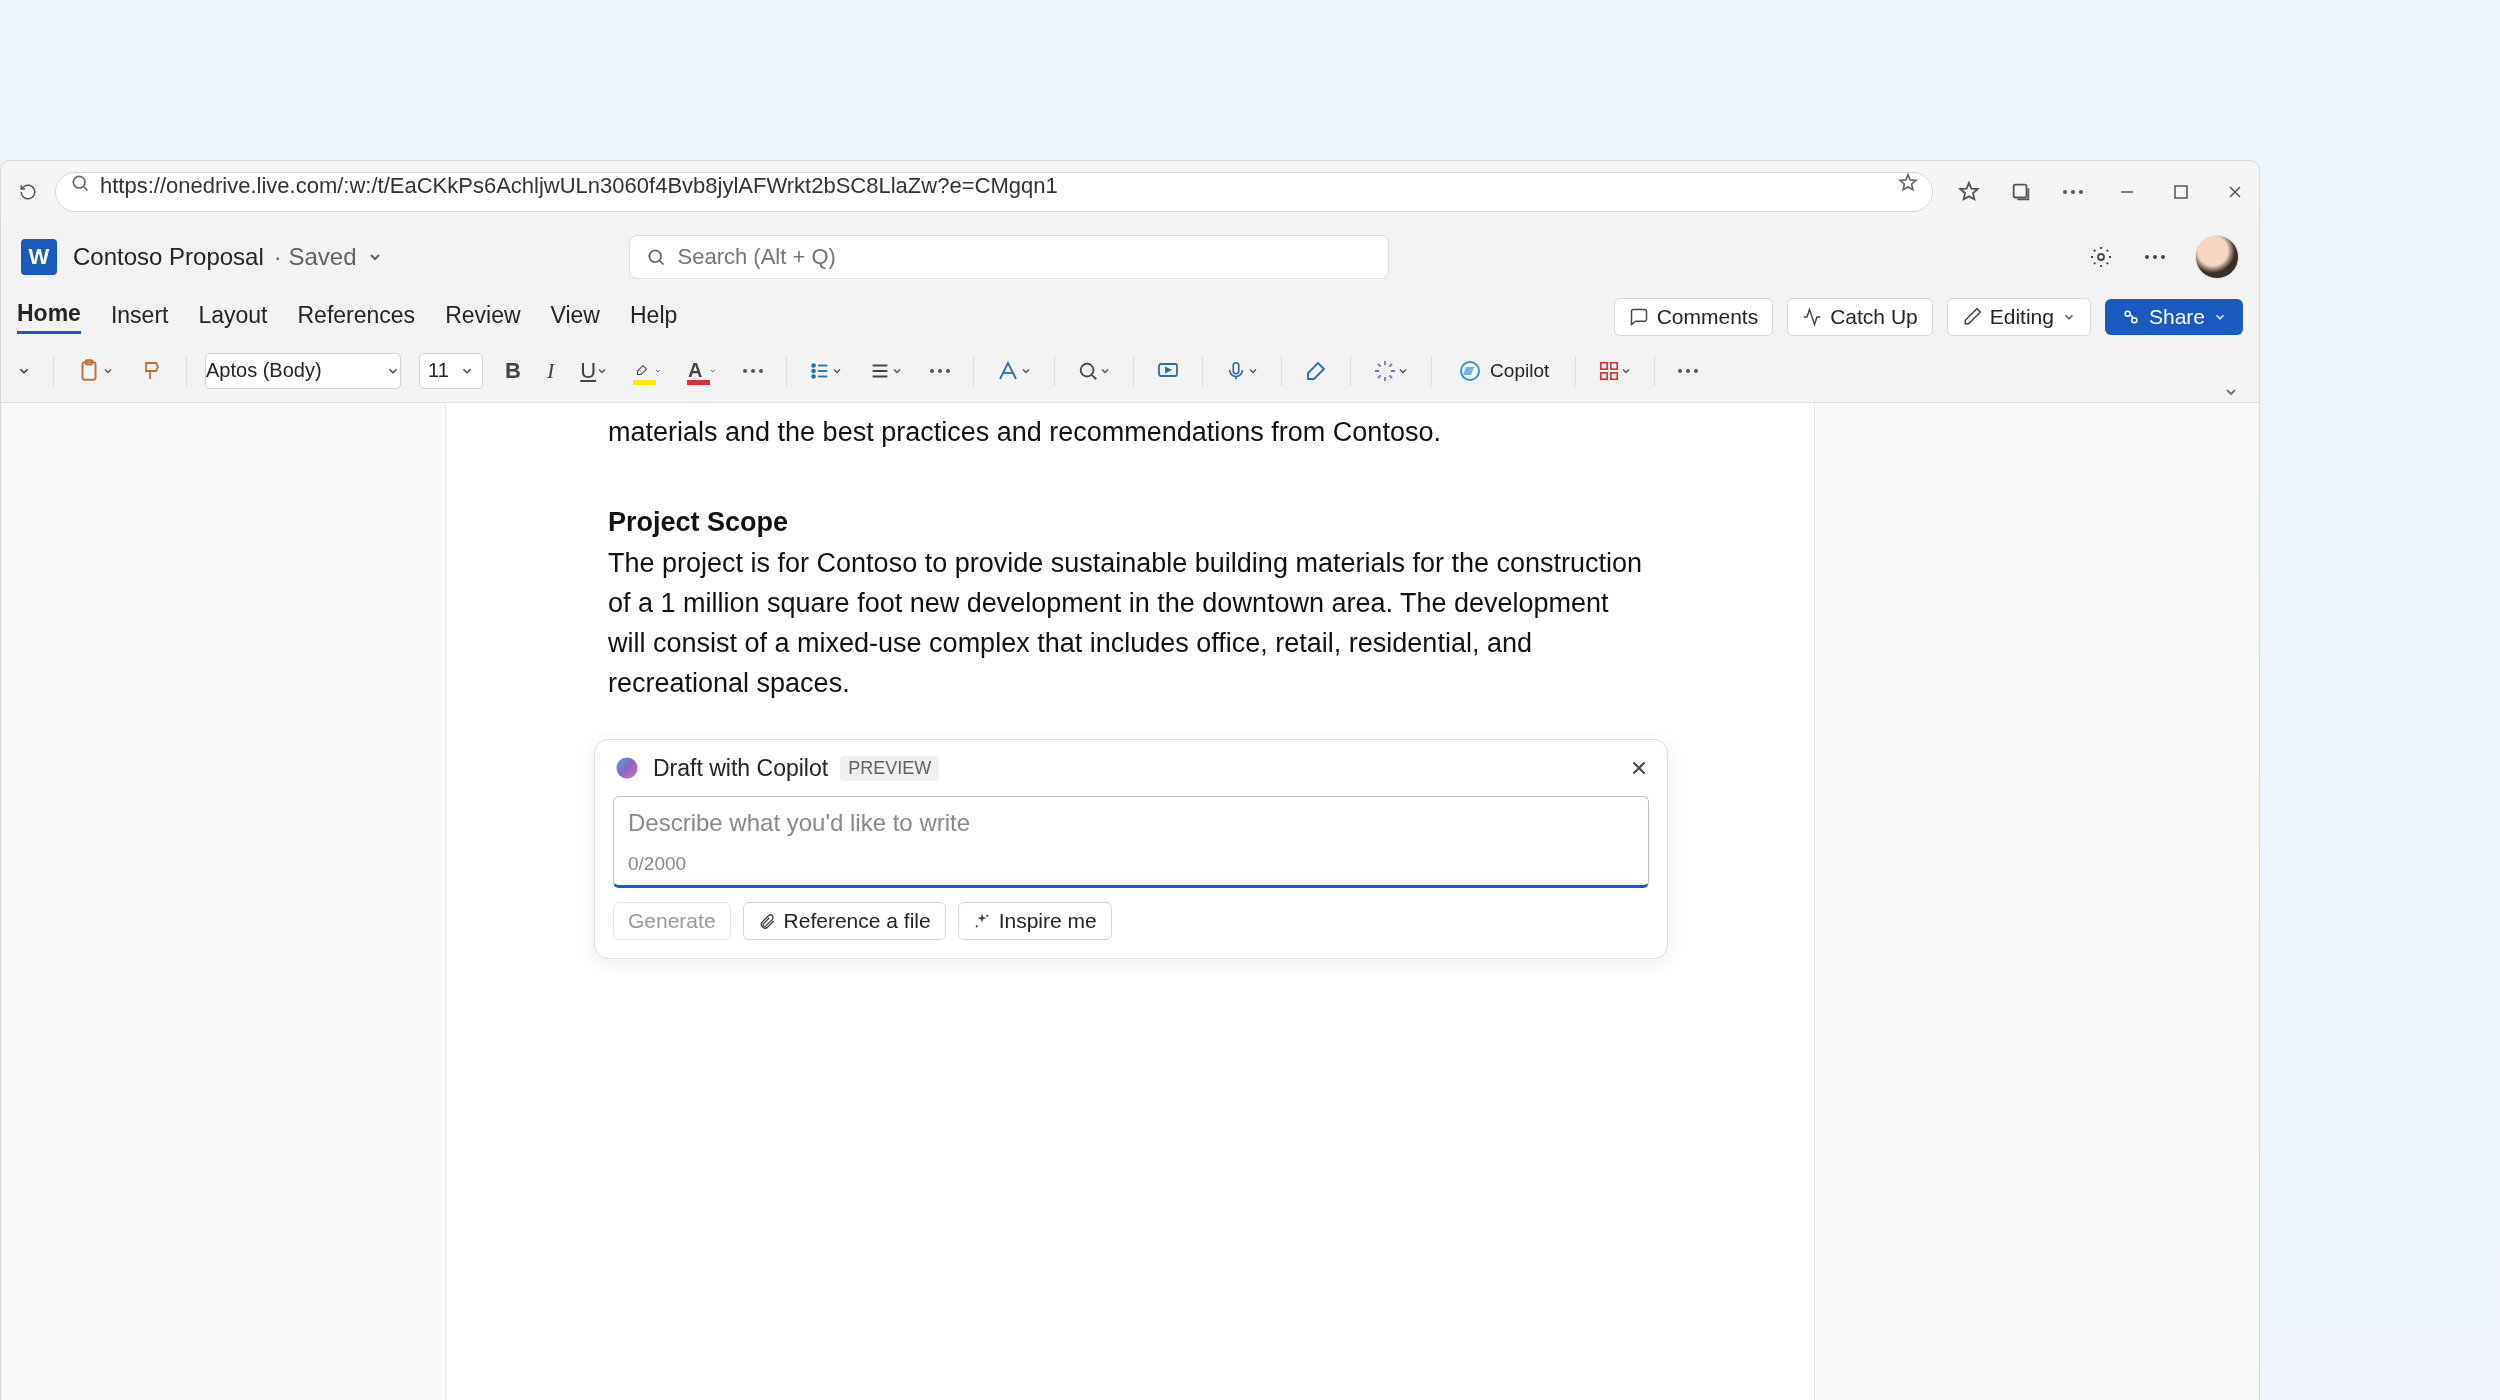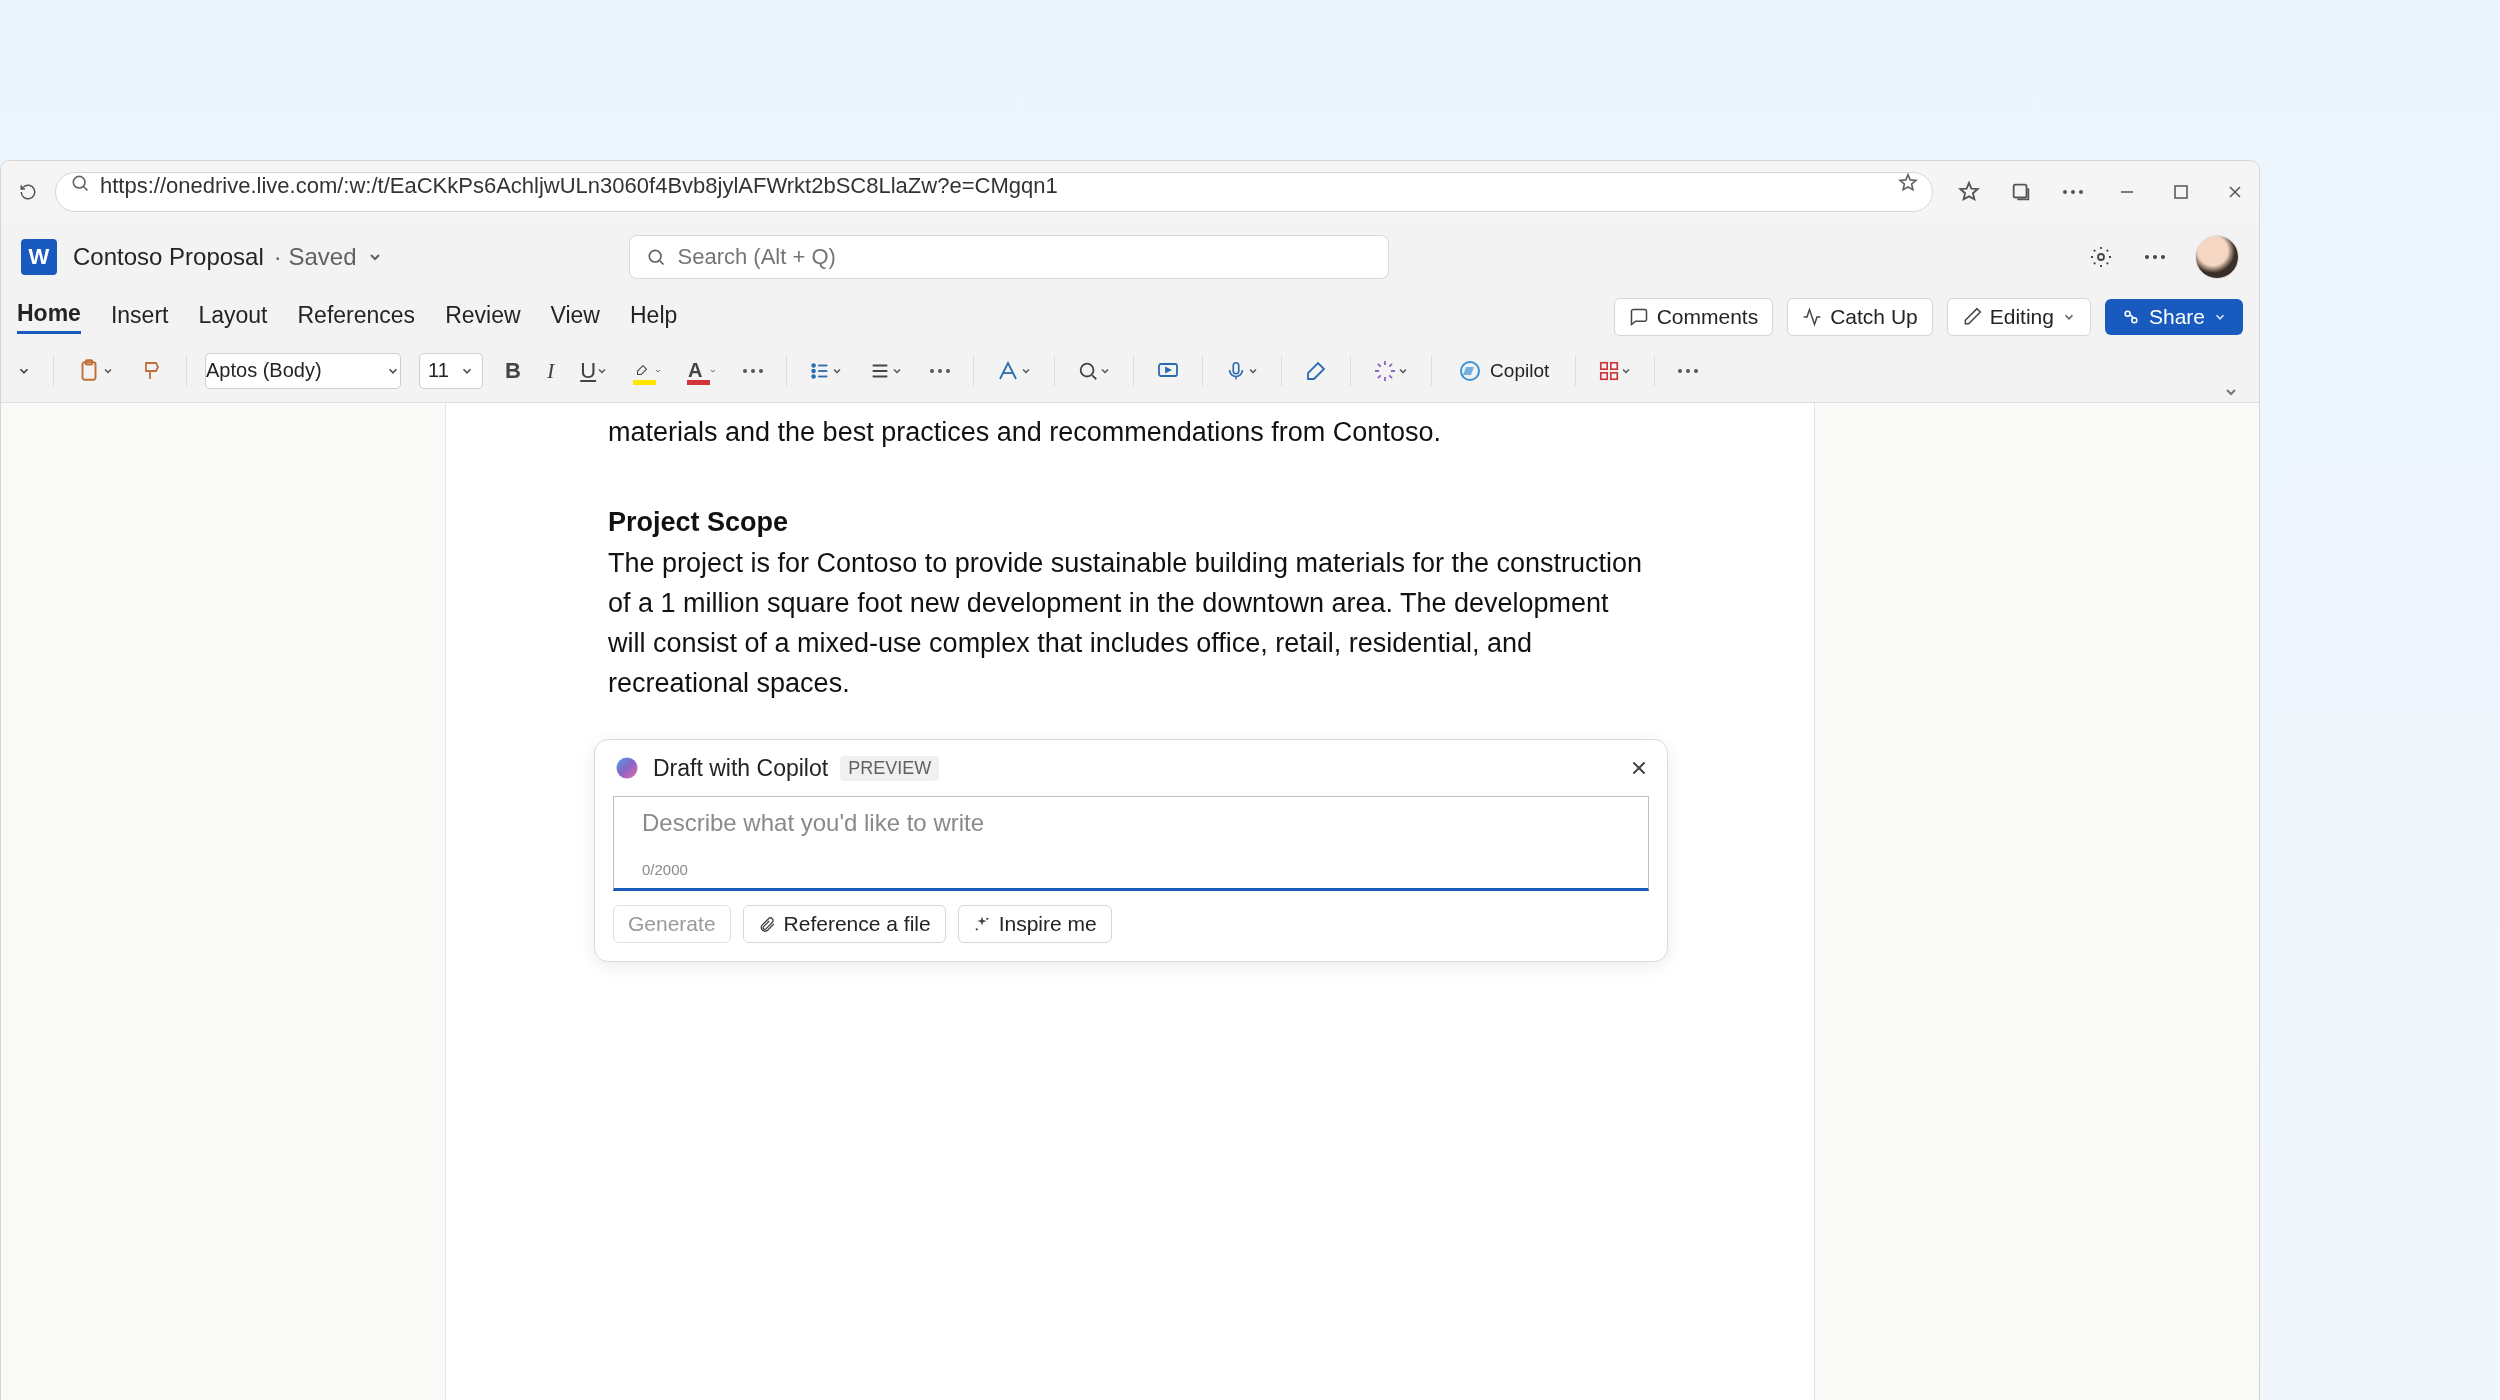--- a/index.html
+++ b/index.html
@@ -190,28 +190,28 @@
 .draft-title { font-size:23px; font-weight:400; color:#242424; }
 .draft-preview-badge {
   font-size:18px; color:#616161; background:#f0f0f0; border-radius:4px; padding:2px 8px;
 }
 .draft-close { margin-left:auto; color:#444; cursor:pointer; }
 
 .draft-input-wrap {
   margin-top:14px;
   border:1px solid #bfbfbf;
   border-bottom:3px solid #185abd;
-  border-radius:0;
-  padding:12px 14px 10px 28px;
+  border-radius:6px;
+  padding:12px 14px 10px 14px;
 }
 .draft-input {
   width:100%; border:none; outline:none; font-size:24px; color:#333;
 }
 .draft-input::placeholder { color:#8a8a8a; }
-.draft-count { font-size:15px; color:#8a8a8a; margin-top:24px; }
+.draft-count { font-size:19px; color:#8a8a8a; margin-top:16px; }
 
 .draft-actions { display:flex; gap:12px; margin-top:14px; }
 .draft-btn {
   display:flex; align-items:center; gap:8px;
   border:1px solid #d6d6d6; border-radius:6px;
   padding:6px 14px; font-size:21px; color:#242424; background:#fff; cursor:pointer;
 }
 .draft-btn.gen { color:#9a9a9a; border-color:#e4e4e4; cursor:default; }
 
 svg { display:block; }

